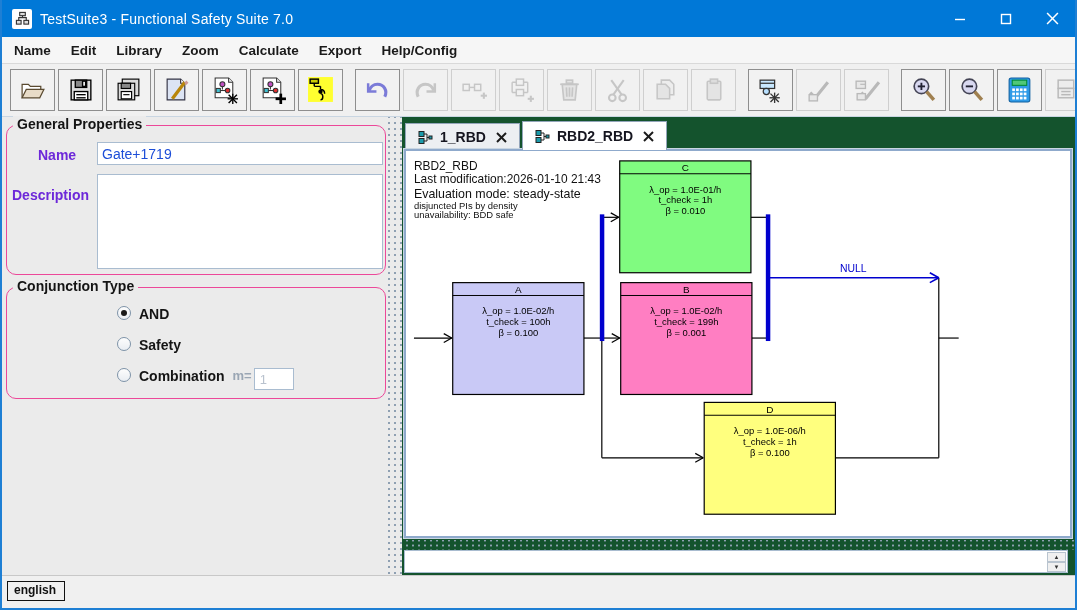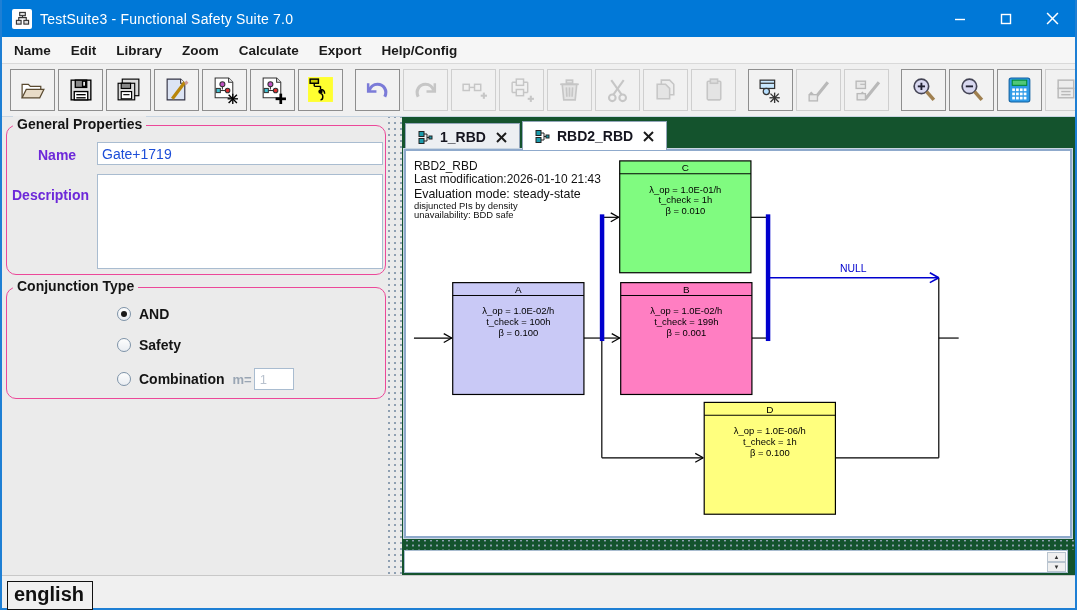--- a/index.html
+++ b/index.html
@@ -25,21 +25,21 @@
   .main{position:absolute;left:0;top:117px;right:0;bottom:33px;}
   .leftpanel{position:absolute;left:0;top:0;width:386px;bottom:0;background:#EBEBEB;}
   .vsplit{position:absolute;left:386px;top:0;width:14px;bottom:0;background-image:radial-gradient(circle,#8FA0B2 1px,transparent 1.2px);background-size:6px 6px;background-position:4px 3px;background-color:#EBEBEB;cursor:col-resize;}
   .rightpanel{position:absolute;left:400px;top:0;right:0;bottom:0;background:#14532d;}
   
   .groupbox{position:absolute;border:1px solid #ec4899;border-radius:10px;}
   .groupbox .gtitle{position:absolute;top:-10px;left:6px;background:#EBEBEB;padding:0 4px;font-weight:bold;font-size:14px;color:#141414;}
   .row-label{font-weight:bold;font-size:14px;color:#6d28d9;}
   .txt-input{border:1px solid #A9BCD0;background:#fff;font-family:"Liberation Sans",sans-serif;font-size:14px;color:#1d4ed8;padding:1px 4px;box-sizing:border-box;}
   
-  .radio-row{position:absolute;display:flex;align-items:center;}
+  .radio-row{position:absolute;display:flex;align-items:flex-start;}
   .radio-circ{width:14px;height:14px;border:1px solid #7E93A8;border-radius:50%;background:linear-gradient(#FDFDFD,#E9EDF2);display:inline-block;position:relative;box-sizing:border-box;}
   .radio-circ.sel::after{content:"";position:absolute;left:3px;top:3px;width:6px;height:6px;border-radius:50%;background:#1a1a1a;}
   .radio-lbl{font-weight:bold;font-size:14px;color:#141414;margin-left:8px;}
   .m-label{color:#9AA6B4;font-weight:bold;font-size:13px;margin-left:8px;}
   .m-input{width:40px;height:22px;border:1px solid #A9BCD0;background:#fff;color:#B9C2CE;font-size:13px;text-align:left;padding-left:5px;box-sizing:border-box;margin-left:2px;font-family:"Liberation Sans",sans-serif;}
   
   .tabbar{position:absolute;left:3px;top:3px;right:0;height:30px;display:flex;align-items:flex-end;}
   .tab{height:27px;display:flex;align-items:center;padding:0 12px;border:1px solid #93A5BA;border-bottom:none;background:#ECEFF2;margin-right:2px;box-sizing:border-box;}
   .tab.active{background:#FFFFFF;height:29px;position:relative;z-index:2;}
   .tab .tlabel{font-weight:bold;font-size:14px;color:#15151f;margin:0 10px 0 7px;}
@@ -48,21 +48,21 @@
   
   .canvas-wrap{position:absolute;left:2px;top:32px;width:668px;height:389px;background:#fff;border:2px solid #8FAACC;box-shadow:0 0 0 1px #C9D6E2;box-sizing:border-box;z-index:1;}
   .canvas-wrap svg{display:block;width:100%;height:100%;}
   
   .hsplit{position:absolute;left:0;top:423px;right:0;height:10px;background-image:radial-gradient(circle,#8FA0B2 1px,transparent 1.2px);background-size:6px 5px;background-position:2px 3px;cursor:row-resize;}
   .logarea{position:absolute;left:2px;top:433px;right:7px;height:23px;background:#fff;border:1px solid #A9BCD0;box-sizing:border-box;}
   .logscroll{position:absolute;right:1px;top:1px;width:19px;bottom:1px;display:flex;flex-direction:column;justify-content:space-between;}
   .sbtn{height:10px;background:#F0F0F0;border:1px solid #B9C4CF;font-size:6px;line-height:8px;text-align:center;color:#333;box-sizing:border-box;}
   
   .statusbar{position:absolute;left:0;right:0;bottom:0;height:33px;background:#F0F0F0;border-top:1px solid #C8C8C8;box-sizing:border-box;}
-  .langbox{position:absolute;left:5px;top:5px;border:1px solid #111;background:#F0F0F0;padding:1px 8px 3px 6px;font-weight:bold;font-size:20px;color:#111;}
+  .langbox{position:absolute;left:5px;top:5px;border:1px solid #111;background:#F0F0F0;padding:1px 8px 3px 6px;font-weight:bold;font-size:12px;color:#111;}
 </style>
 </head>
 <body>
 
 <div class="window">
 
   <div class="titlebar">
     <span class="appicon">
       <svg viewBox="0 0 16 16" width="15" height="15">
           <g stroke="#333" stroke-width="1.2" fill="none">

